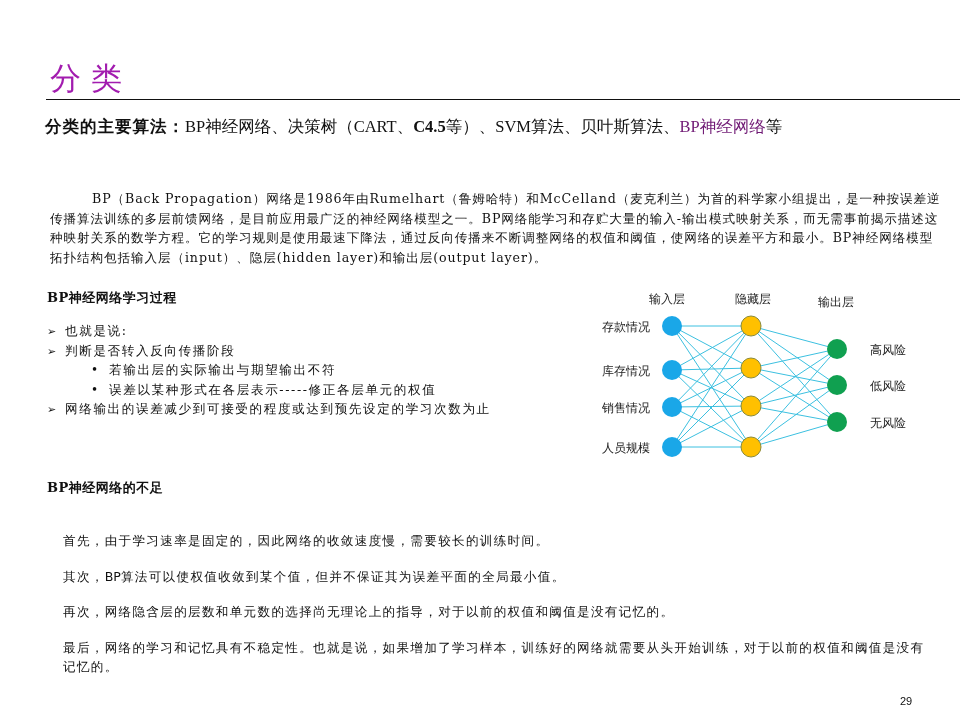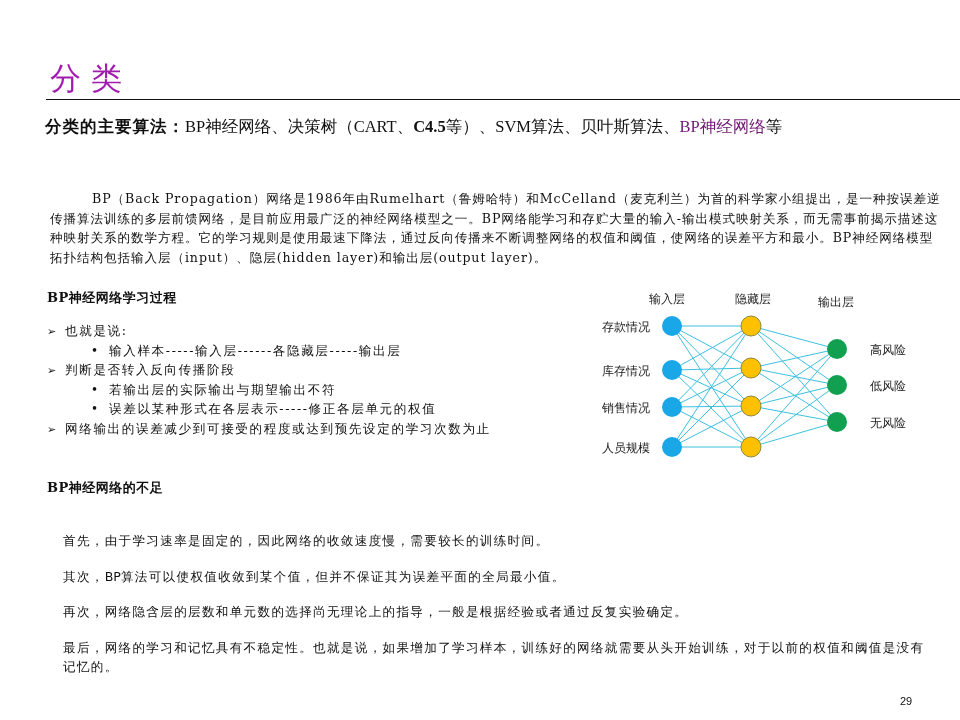--- a/index.html
+++ b/index.html
@@ -66,33 +66,32 @@
 </div>
 
 <div class="para">
   <p>BP（Back Propagation）网络是1986年由Rumelhart（鲁姆哈特）和McCelland（麦克利兰）为首的科学家小组提出，是一种按误差逆传播算法训练的多层前馈网络，是目前应用最广泛的神经网络模型之一。BP网络能学习和存贮大量的输入-输出模式映射关系，而无需事前揭示描述这种映射关系的数学方程。它的学习规则是使用最速下降法，通过反向传播来不断调整网络的权值和阈值，使网络的误差平方和最小。BP神经网络模型拓扑结构包括输入层（input）、隐层(hidden layer)和输出层(output layer)。</p>
 </div>
 
 <div class="section-head" style="top:289px;">BP神经网络学习过程</div>
 
 <div class="bullets" id="bullets">
     <div class="row"><span class="arrow">➢</span><span>也就是说:</span></div>
-    <div class="row sub"><span class="dot">•</span><span>输入样本-----输入层------各隐藏层-----输出层</span></div>
     <div class="row"><span class="arrow">➢</span><span>判断是否转入反向传播阶段</span></div>
     <div class="row sub"><span class="dot">•</span><span>若输出层的实际输出与期望输出不符</span></div>
     <div class="row sub"><span class="dot">•</span><span>误差以某种形式在各层表示-----修正各层单元的权值</span></div>
     <div class="row"><span class="arrow">➢</span><span>网络输出的误差减少到可接受的程度或达到预先设定的学习次数为止</span></div>
   </div>
 
 <div class="section-head" style="top:479px;">BP神经网络的不足</div>
 
 <div class="shortcomings">
   <p>首先，由于学习速率是固定的，因此网络的收敛速度慢，需要较长的训练时间。</p>
   <p><span>其次，</span><span class="sans">BP</span><span>算法可以使权值收敛到某个值，但并不保证其为误差平面的全局最小值。</span></p>
-  <p>再次，网络隐含层的层数和单元数的选择尚无理论上的指导，一般是根据经验或者通过反复实验确定。</p>
+  <p>再次，网络隐含层的层数和单元数的选择尚无理论上的指导，对于以前的权值和阈值是没有记忆的。</p>
   <p>最后，网络的学习和记忆具有不稳定性。也就是说，如果增加了学习样本，训练好的网络就需要从头开始训练，对于以前的权值和阈值是没有记忆的。</p>
 </div>
 
 <div class="diagram">
   <svg width="360" height="180" viewBox="0 0 360 180" id="nn-svg">
     <g id="edges">
         <line x1="92" y1="41" x2="171" y2="41" stroke="#3cc0e0" stroke-width="1"></line>
         <line x1="92" y1="41" x2="171" y2="83" stroke="#3cc0e0" stroke-width="1"></line>
         <line x1="92" y1="41" x2="171" y2="121" stroke="#3cc0e0" stroke-width="1"></line>
         <line x1="92" y1="41" x2="171" y2="162" stroke="#3cc0e0" stroke-width="1"></line>

